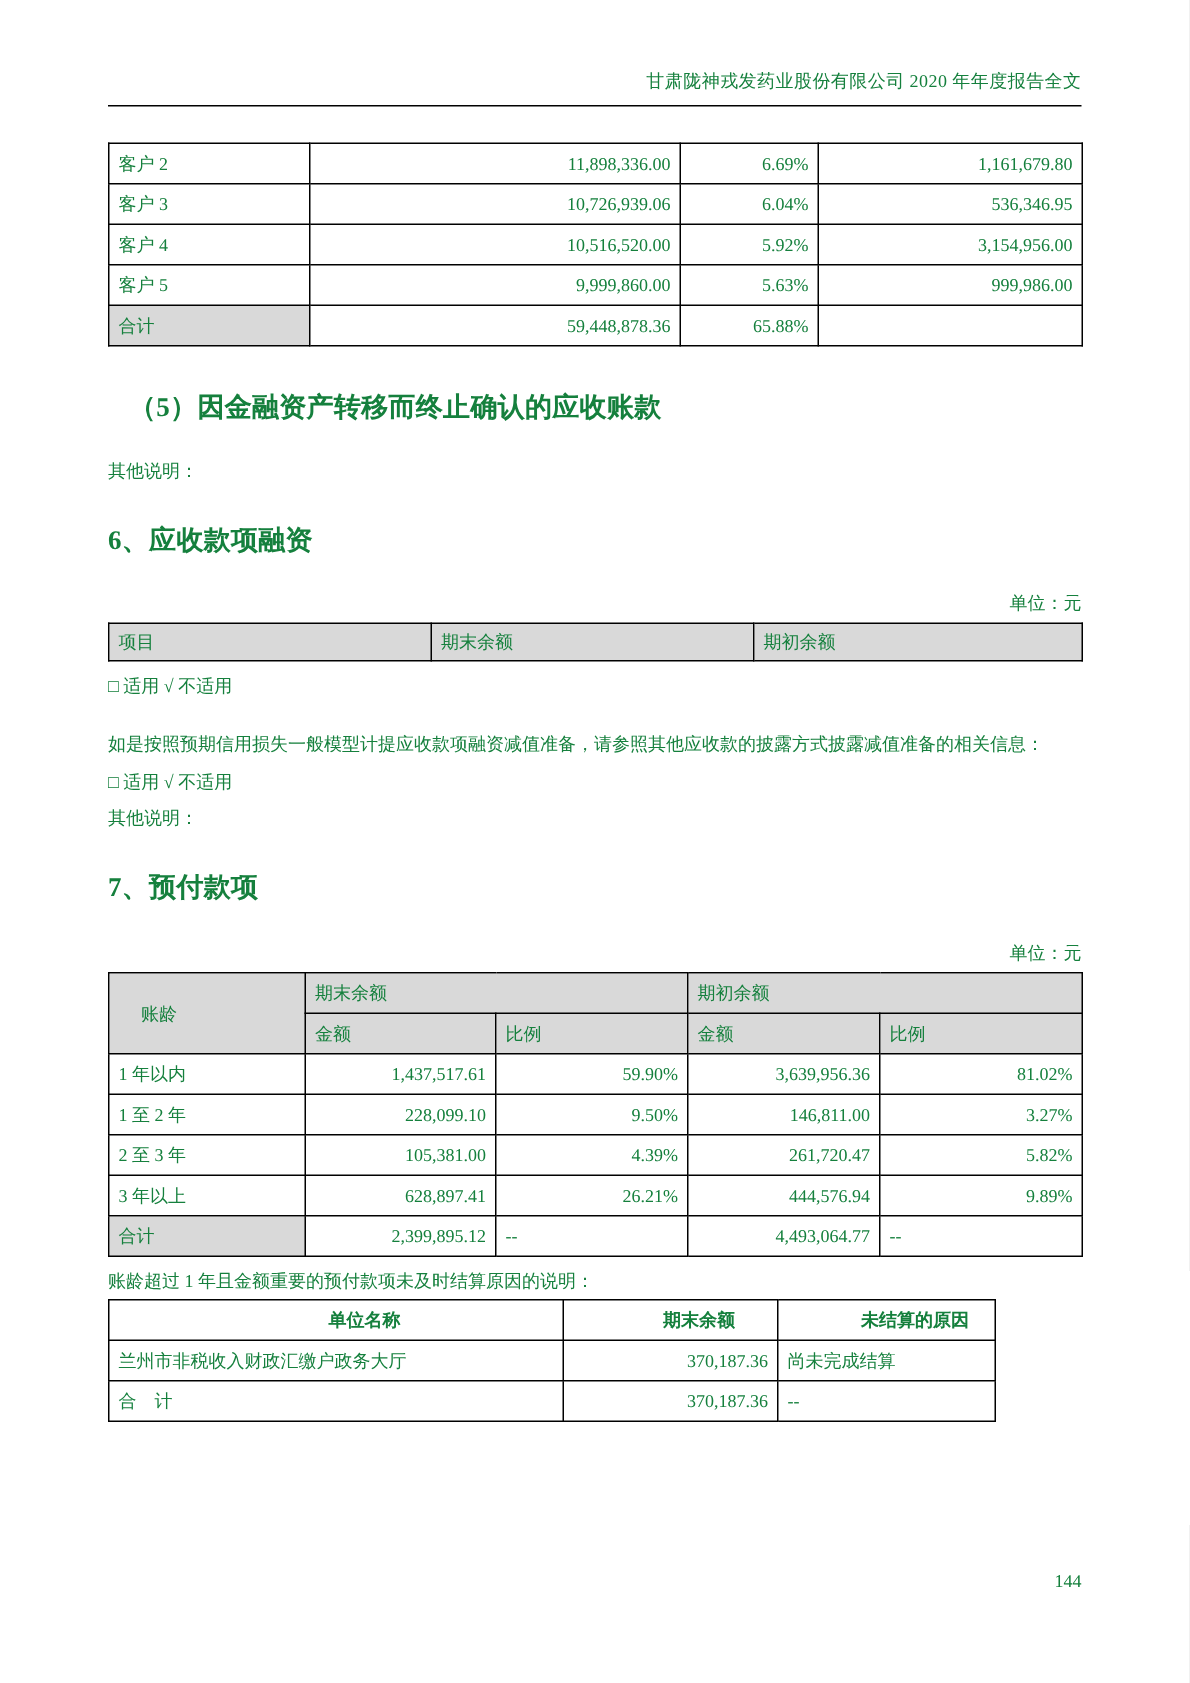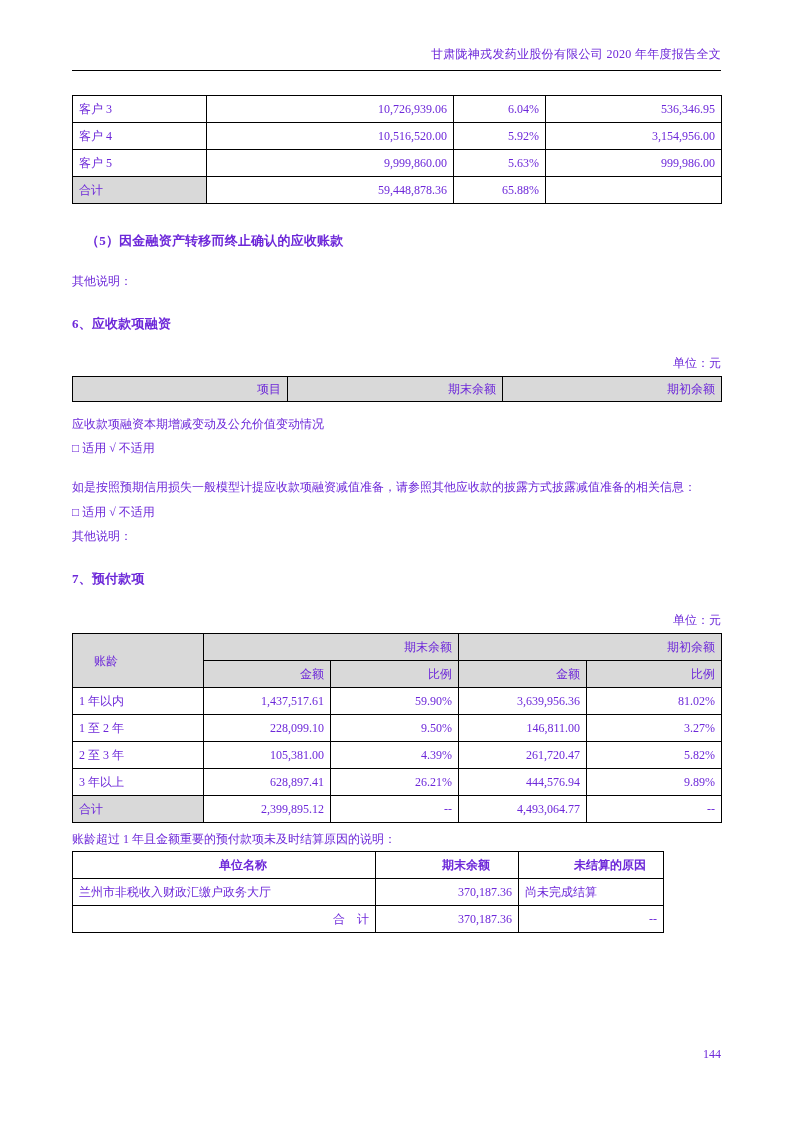--- a/index.html
+++ b/index.html
@@ -4,21 +4,21 @@
 <style>
   * { box-sizing: border-box; margin: 0; padding: 0; }
   html, body { background: #e8e8e8; }
   .page {
     position: relative;
     width: 793px;
     height: 1122px;
     margin: 0 auto;
     background: #ffffff;
     font-family: "Liberation Serif", "DejaVu Serif", serif;
-    color: #6d28d9;
+    color: #15803d;
     overflow: hidden;
   }
   .content { margin: 0 72px; width: 649px; }
 
   .doc-header {
     padding-top: 46px;
     padding-bottom: 7px;
     border-bottom: 1px solid #000;
     text-align: right;
     font-size: 12px;
@@ -36,26 +36,26 @@
     padding: 5px 6px;
     vertical-align: middle;
     font-weight: normal;
     line-height: 16px;
     overflow: hidden;
     white-space: nowrap;
   }
   .shaded { background: #d9d9d9; }
   .txt { text-align: left; }
   .num { text-align: right; }
-  .ctr { text-align: right; }
+  .ctr { text-align: left; }
 
   .customers-table { margin-top: 24px; }
 
   .h-section {
-    font-size: 13px;
+    font-size: 18px;
     font-weight: bold;
     letter-spacing: 0.2px;
   }
   .h-paren { padding-left: 14px; }
   .h-s5 { margin-top: 28px; }
   .h-s6 { margin-top: 22px; }
   .h-6 { margin-top: 26px; }
   .h-7 { margin-top: 26px; }
   .h-7-1 { margin-top: 26px; }
 
@@ -95,20 +95,26 @@
 
     <table class="customers-table">
       <colgroup>
           <col style="width:134px">
           <col style="width:247px">
           <col style="width:92px">
           <col style="width:176px">
         </colgroup>
       <tbody>
         <tr>
+          <td class="txt">客户 2</td>
+          <td class="num">11,898,336.00</td>
+          <td class="num">6.69%</td>
+          <td class="num">1,161,679.80</td>
+        </tr>
+        <tr>
           <td class="txt">客户 3</td>
           <td class="num">10,726,939.06</td>
           <td class="num">6.04%</td>
           <td class="num">536,346.95</td>
         </tr>
         <tr>
           <td class="txt">客户 4</td>
           <td class="num">10,516,520.00</td>
           <td class="num">5.92%</td>
           <td class="num">3,154,956.00</td>
@@ -142,21 +148,20 @@
         </colgroup>
       <tbody>
         <tr>
           <td class="ctr shaded">项目</td>
           <td class="ctr shaded">期末余额</td>
           <td class="ctr shaded">期初余额</td>
         </tr>
       </tbody>
     </table>
 
-    <div class="body-text note-change">应收款项融资本期增减变动及公允价值变动情况</div>
     <div class="body-text note-applicable">□ 适用 √ 不适用</div>
     <div class="body-text note-impairment">如是按照预期信用损失一般模型计提应收款项融资减值准备，请参照其他应收款的披露方式披露减值准备的相关信息：</div>
     <div class="body-text note-applicable-2">□ 适用 √ 不适用</div>
     <div class="body-text note-other-2">其他说明：</div>
 
     <div class="h-section h-7">7、预付款项</div>
     <div class="unit-label-2">单位：元</div>
 
     <table class="aging-table">
       <colgroup>

